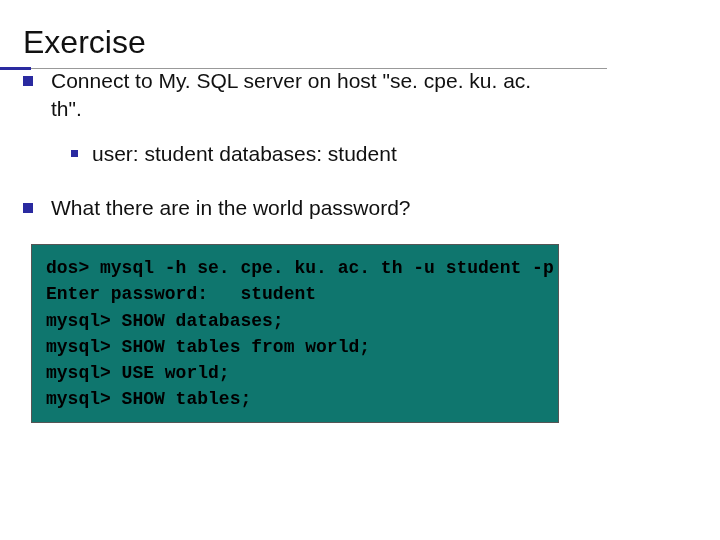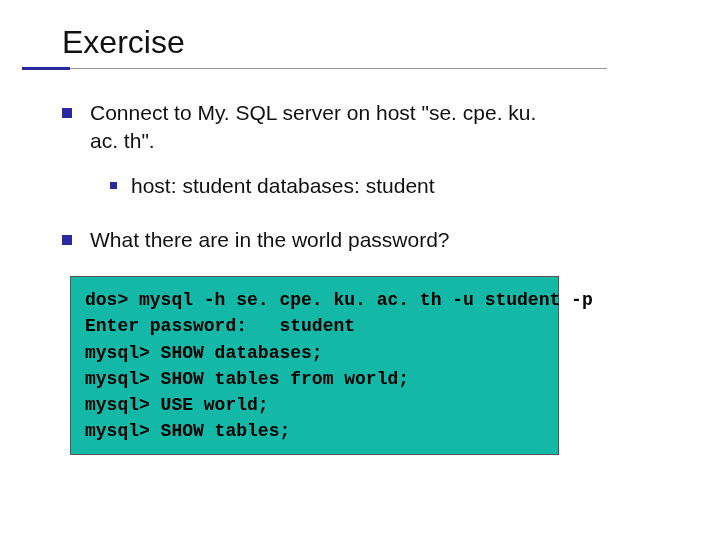--- a/index.html
+++ b/index.html
@@ -1,29 +1,29 @@
 <!DOCTYPE html>
 <html><head>
 <meta charset="utf-8">
 <style>
   * { box-sizing: border-box; margin: 0; padding: 0; }
   html, body { width: 720px; height: 540px; background: #fff; font-family: Arial, Helvetica, sans-serif; }
-  .slide { width: 607px; height: 540px; position: relative; padding: 24px 40px 30px 62px; }
+  .slide { width: 607px; height: 540px; position: relative; padding: 24px 40px 30px 23px; }
   .title-wrap { position: relative; }
   .title { font-size: 32px; font-weight: 400; color: #111; padding-bottom: 6px; }
   .title-underline { position: absolute; left: -40px; right: -40px; height: 1px; background: #999; top: 44px; }
   .title-underline::after { content: ""; position: absolute; left: 0; width: 48px; height: 3px; background: #2a2aa0; top: -1px; }
-  .content { margin-top: 32px; }
+  .content { }
   .item-row { display: flex; align-items: flex-start; margin-bottom: 22px; }
   .item-row.sub { margin-left: 48px; margin-bottom: 26px; margin-top: -6px; }
   .bullet-sq { width: 10px; height: 10px; background: #2a2aa0; flex: 0 0 10px; margin-top: 9px; margin-right: 18px; }
   .bullet-sq.small { width: 7px; height: 7px; flex: 0 0 7px; margin-top: 10px; margin-right: 14px; }
   .body-text { font-size: 21px; color: #111; line-height: 1.35; }
   .body-text .mono { font-family: Liberation Sans, sans-serif; }
-  .codebox { margin: 6px 8px 0 8px; border: 1px solid #555; background: #14b8a6; padding: 10px 14px; font-family: "Courier New", Courier, monospace; font-size: 18px; font-weight: bold; line-height: 1.45; color: #000; white-space: pre; }
+  .codebox { margin: 6px 8px 0 8px; border: 1px solid #555; background: #0f766e; padding: 10px 14px; font-family: "Courier New", Courier, monospace; font-size: 18px; font-weight: bold; line-height: 1.45; color: #000; white-space: pre; }
 </style>
 </head>
 <body>
 
 <div class="slide">
 
   <div class="title-wrap">
     <div class="title">Exercise</div>
     <div class="title-underline"></div>
   </div>
@@ -33,21 +33,21 @@
     <div class="item-row">
       <div class="bullet-sq"></div>
       <div class="body-text">
         <span>Connect to My. SQL server on host "</span><span>se. cpe. ku. ac. th</span><span>".</span>
       </div>
     </div>
 
     <div class="item-row sub">
       <div class="bullet-sq small"></div>
       <div class="body-text">
-        <span>host: </span><span class="mono">student</span><span>  databases: </span><span class="mono">student</span>
+        <span>user: </span><span class="mono">student</span><span>  databases: </span><span class="mono">student</span>
       </div>
     </div>
 
 
     <div class="item-row">
       <div class="bullet-sq"></div>
       <div class="body-text">
         <span>What there are in the </span><span class="mono">world</span><span> password?</span>
       </div>
     </div>

